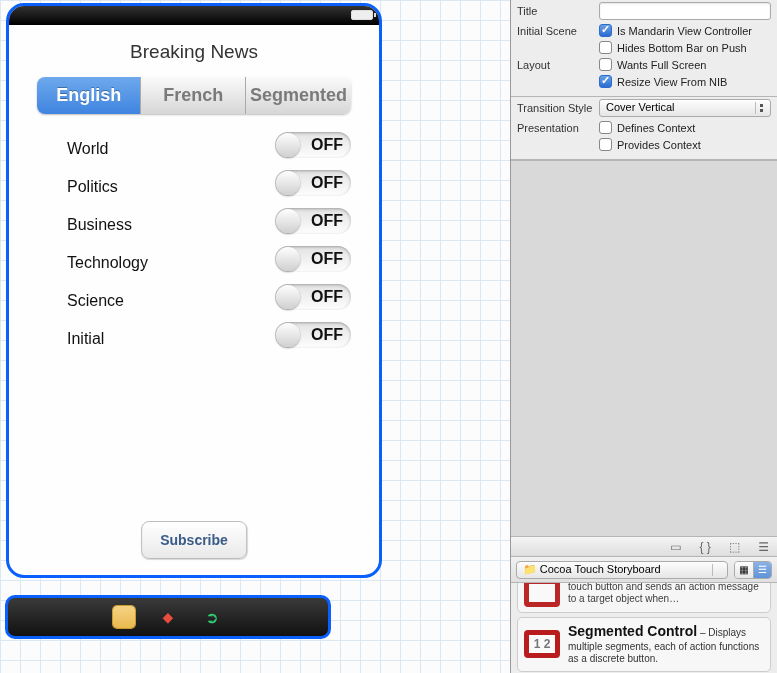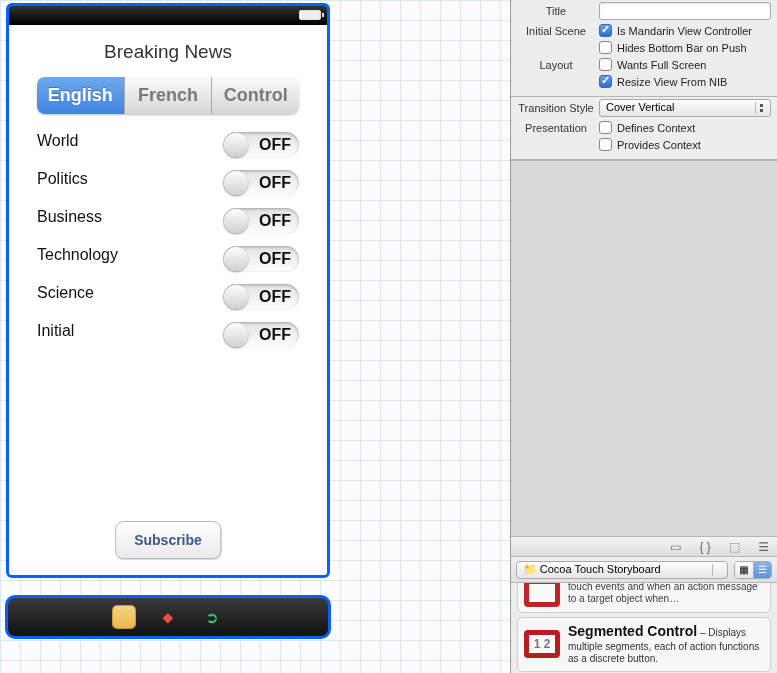--- a/index.html
+++ b/index.html
@@ -26,23 +26,23 @@
   right: 0; top: 0;
   width: 267px; height: 673px;
   border-left: 1px solid #999;
   background: #ededed;
   display: flex;
   flex-direction: column;
 }
 .phone-frame {
   position: absolute;
   left: 6px; top: 3px;
-  width: 324px; height: 575px;
+  width: 376px; height: 575px;
   border: 3px solid #0a60ff;
-  border-radius: 6px;
+  border-radius: 18px;
   background: #fefefe;
   overflow: hidden;
 }
 .statusbar {
   height: 19px;
   background: linear-gradient(#333, #000);
   position: relative;
 }
 .battery {
   position: absolute;
@@ -85,23 +85,24 @@
   cursor: pointer;
 }
 .segctrl .seg:last-child { border-right: 0; }
 .segctrl .seg.sel {
   background: linear-gradient(#6ea9ed, #3f84df);
   color: #fff;
   text-shadow: 0 -1px 0 rgba(0,0,0,.3);
 }
 .toggle-row {
   display: flex;
-  align-items: flex-start;
+  align-items: flex-end;
   justify-content: space-between;
   padding: 6px 28px;
+  margin-left: 30px;
 }
 .toggle-row span {
   font-size: 16px;
   color: #111;
 }
 .switch {
   width: 76px; height: 26px;
   border-radius: 13px;
   background: linear-gradient(#e2e2e2, #fefefe);
   box-shadow: inset 0 1px 3px rgba(0,0,0,.3);
@@ -159,21 +160,21 @@
 .dockicon.r { color:#e74c3c; background: none; }
 .dockicon.g { color:#2ecc71; background: none; font-size:16px; }
 .insp-rows { background: #ededed; border-bottom: 1px solid #b5b5b5; padding: 0 6px 6px; }
 .irow {
   display: flex;
   align-items: center;
   padding: 2px 0;
 }
 .irow .lab {
   width: 82px;
-  text-align: center;
+  text-align: left;
   color: #333;
   font-size: 11px;
   padding-right: 4px;
 }
 .irow .ctl {
   flex: 1;
   display: flex;
   align-items: center;
 }
 .tinput {
@@ -313,21 +314,21 @@
 
   <div class="phone-frame">
     <div class="statusbar">
       <div class="battery"></div>
     </div>
     <div class="screen-title">Breaking News</div>
 
     <div class="segctrl">
       <div class="seg sel">English</div>
       <div class="seg">French</div>
-      <div class="seg">Control</div>
+      <div class="seg">Segmented</div>
     </div>
 
     <div class="toggle-row">
       <span>World</span>
       <div class="switch">
           <div class="knob"></div>
           <span>OFF</span>
         </div>
     </div>
     <div class="toggle-row">
@@ -449,20 +450,20 @@
     <div class="lib-pop">📁 <span>Cocoa Touch Storyboard</span></div>
     <div class="viewtog">
       <div>▦</div>
       <div class="sel">☰</div>
     </div>
   </div>
 
   <div class="lib-list">
     <div class="lib-item cut">
       <div class="lib-thumb"></div>
-      <div class="lib-txt"><span>touch events and when an action message to a target object when…</span></div>
+      <div class="lib-txt"><span>touch button and sends an action message to a target object when…</span></div>
     </div>
     <div class="lib-item">
       <div class="lib-thumb">1 2</div>
       <div class="lib-txt"><b>Segmented Control</b><span> – Displays multiple segments, each of action functions as a discrete button.</span></div>
     </div>
   </div>
 </div>
 
 </body></html>

